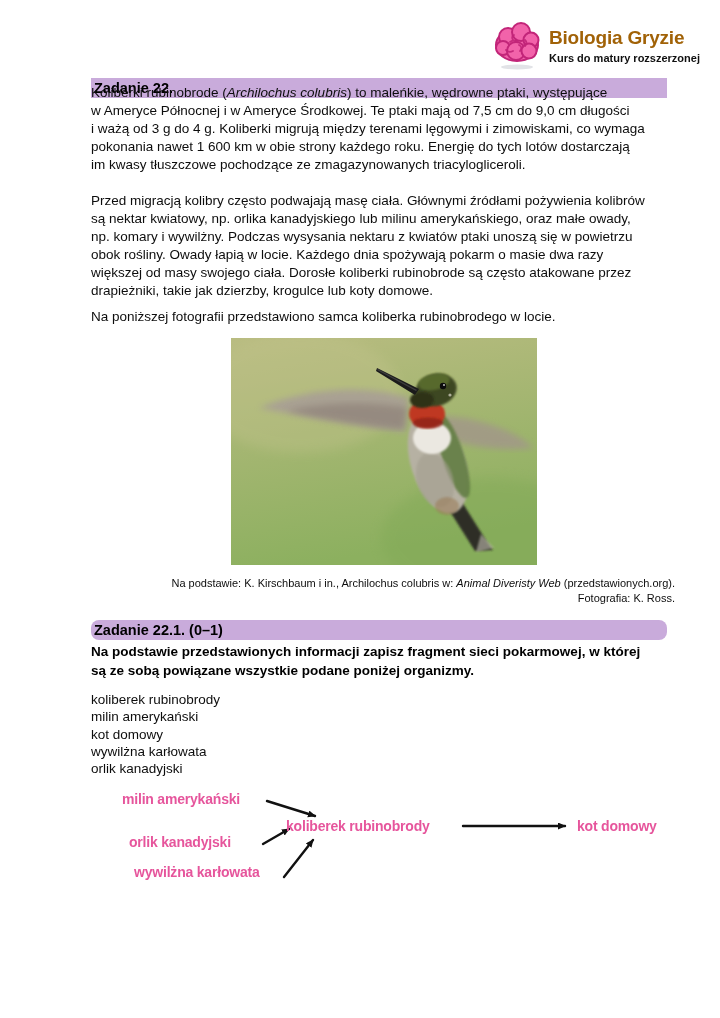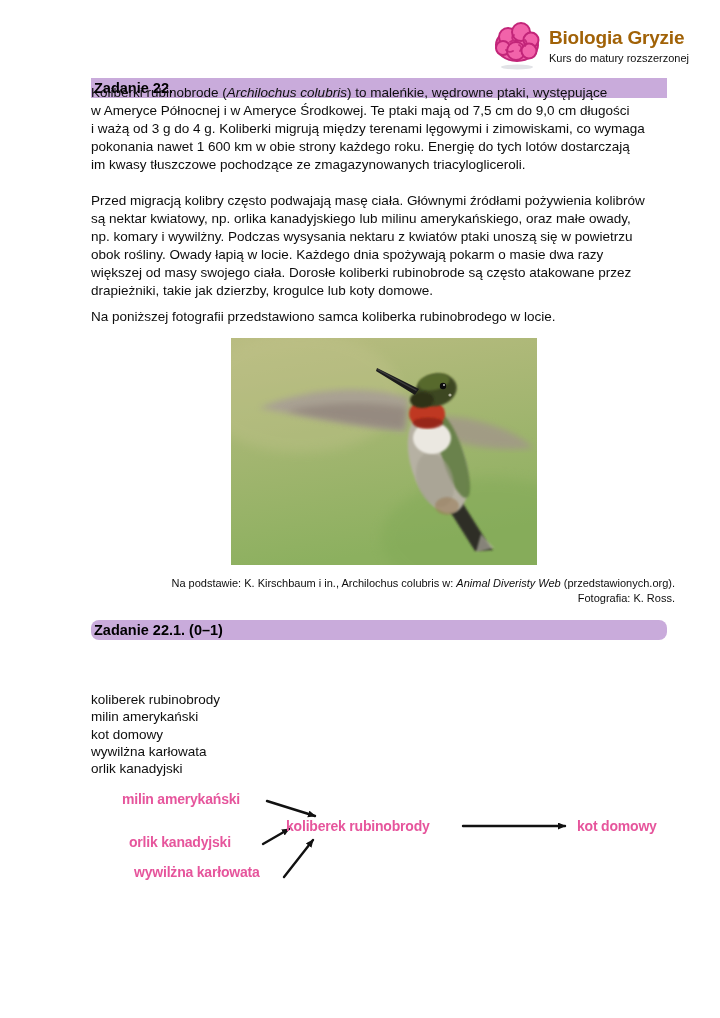--- a/index.html
+++ b/index.html
@@ -9,21 +9,21 @@
     font-family:"Liberation Sans", sans-serif; color:#111; overflow:hidden;
   }
   
   .brain-svg { position:absolute; left:492px; top:18px; width:50px; height:52px; }
   .brand-title {
     position:absolute; left:549px; top:27px;
     font-size:19px; font-weight:bold; letter-spacing:-0.2px; color:#a16207;
   }
   .brand-tagline {
     position:absolute; left:549px; top:52px;
-    font-size:11px; font-weight:normal; color:#101010;
+    font-size:11px; font-weight:bold; color:#101010;
   }
   
   .content { position:absolute; left:72px; top:0; width:576px; height:1018px;margin-left:19px; }
   .task-bar {
     position:absolute; left:0; width:576px; height:20px;
     background:#c9abdb; font-size:14.5px; font-weight:bold; color:#000;
     line-height:20px; padding-left:3px;
   }
   .body-par {
     position:absolute; left:0; width:620px;
@@ -154,20 +154,22 @@
       </svg>
     </div>
 
     <div class="caption">
       <div><span>Na podstawie: K. Kirschbaum i in., Archilochus colubris w: </span><i>Animal Diveristy Web</i><span> (przedstawionych.org).</span></div>
       <div>Fotografia: K. Ross.</div>
     </div>
 
     <div class="task-bar" style="top: 620px; background: rgb(201, 171, 219); border-radius: 8px;">Zadanie 22.1. (0–1)</div>
 
+    <p class="bold-par" style="top:643px">Na podstawie przedstawionych informacji zapisz fragment sieci pokarmowej, w której
+są ze sobą powiązane wszystkie podane poniżej organizmy.</p>
 
     <div class="org-list">
       <div class="org-item">koliberek rubinobrody</div>
       <div class="org-item">milin amerykański</div>
       <div class="org-item">kot domowy</div>
       <div class="org-item">wywilżna karłowata</div>
       <div class="org-item">orlik kanadyjski</div>
     </div>
 
     <div class="diagram">

